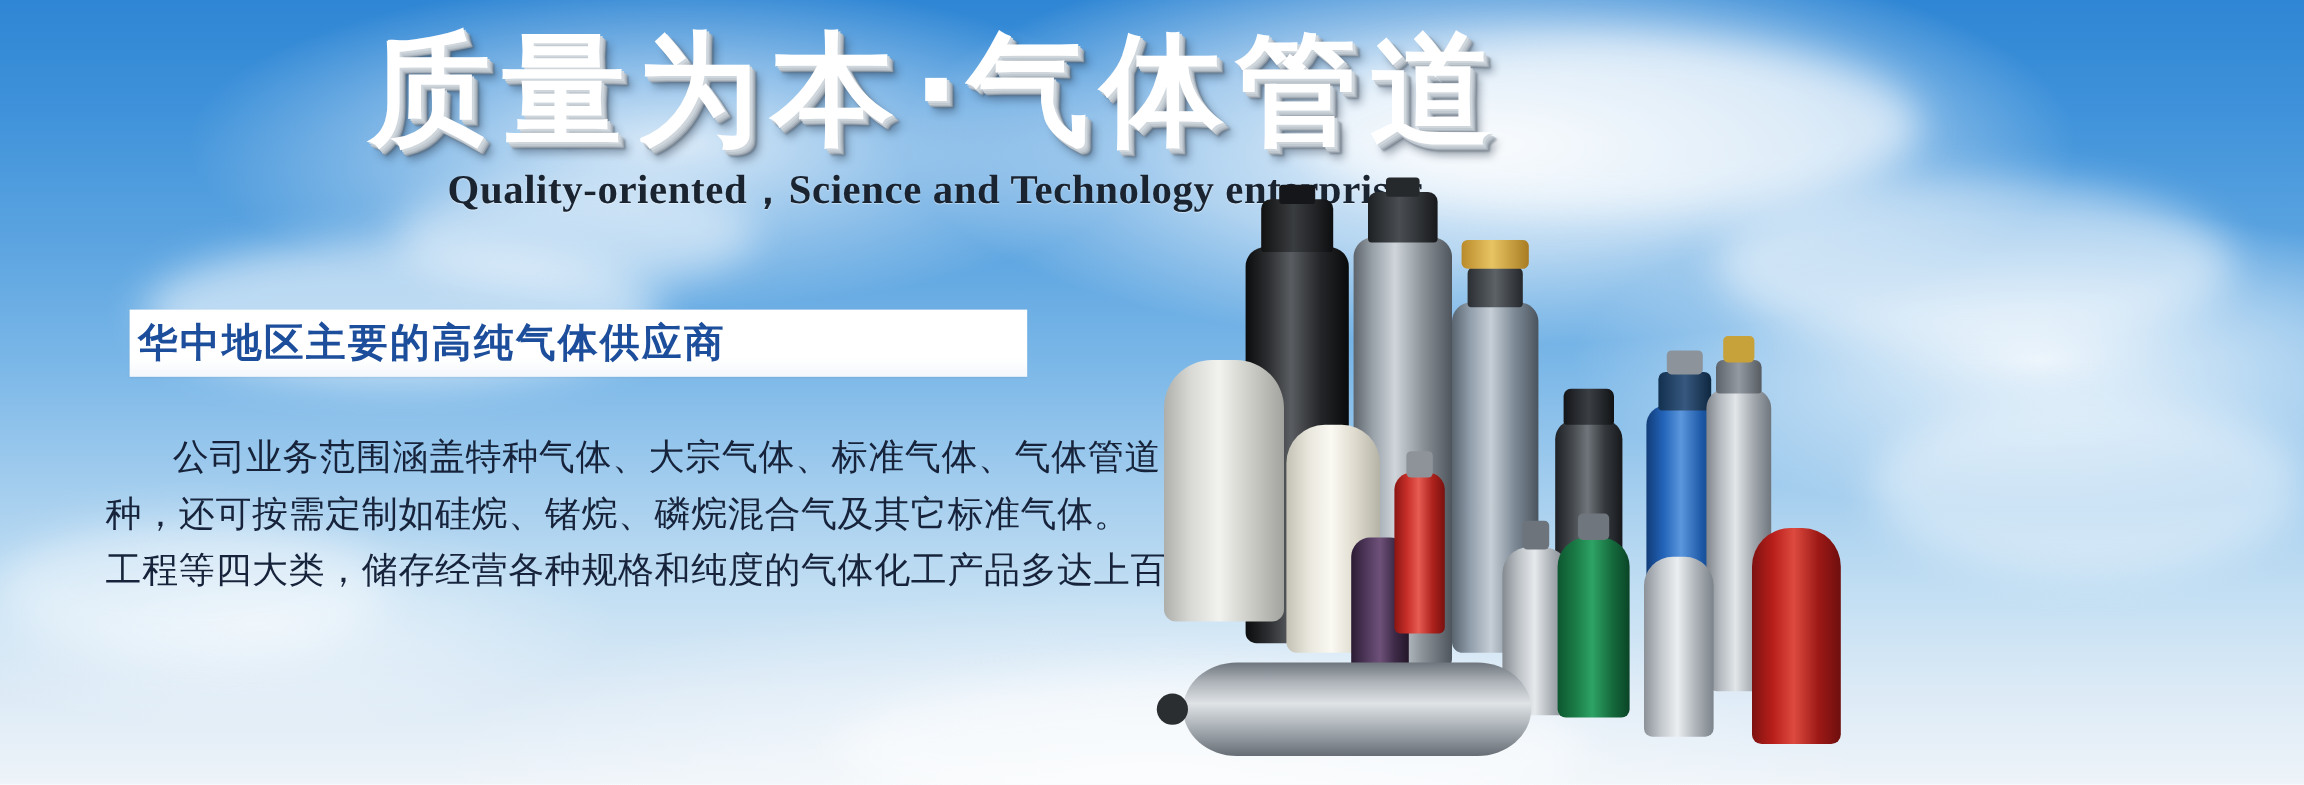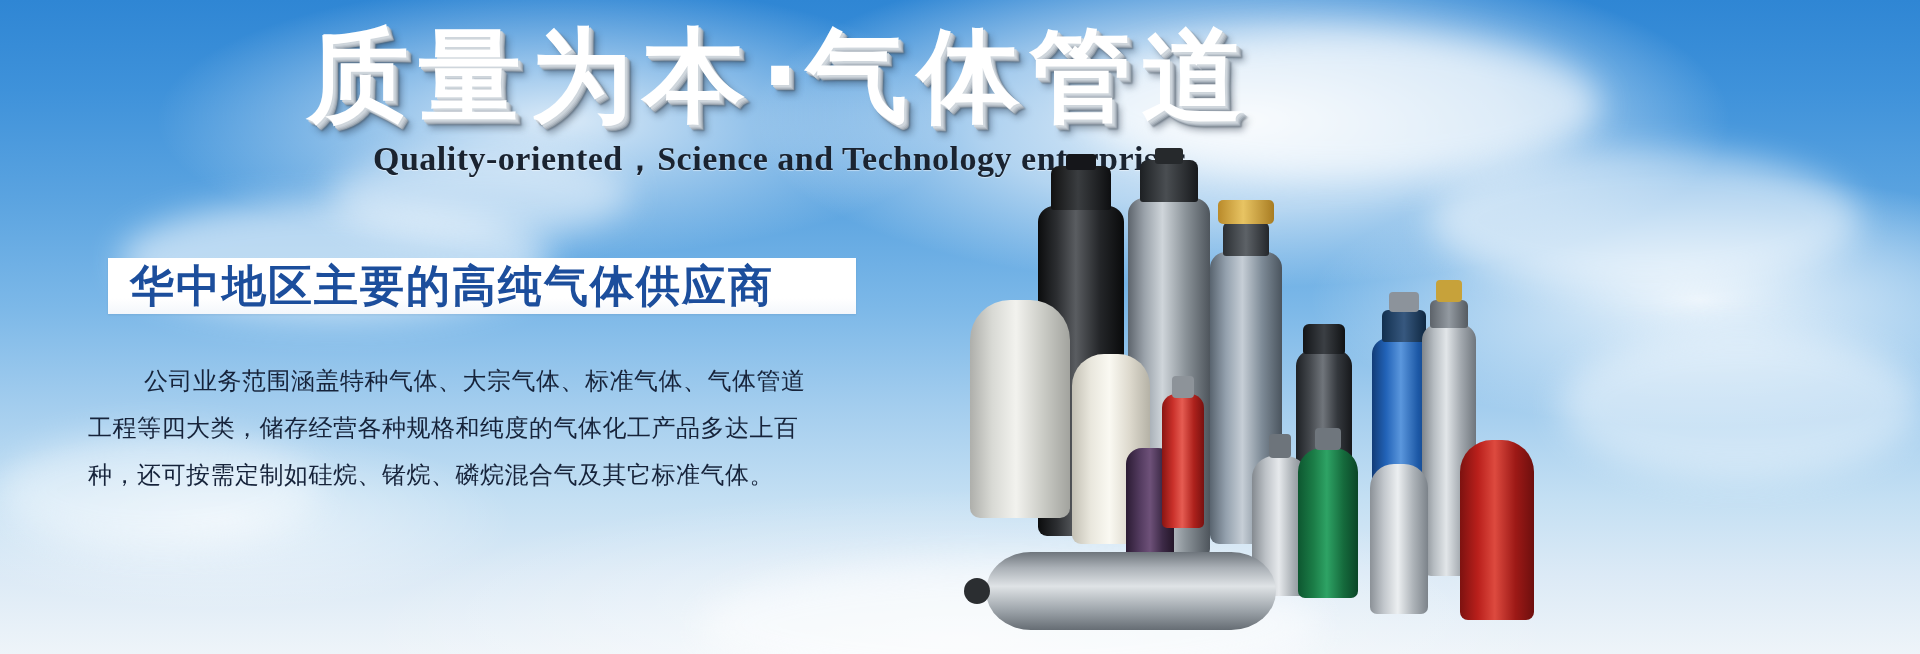--- a/index.html
+++ b/index.html
@@ -49,29 +49,29 @@
 
   
   #tagline-box{
     position:absolute;left:108px;top:258px;width:748px;height:56px;
     background:linear-gradient(180deg,#ffffff 0%,#ffffff 72%,#f3f7fb 100%);
     display:flex;align-items:center;
     box-shadow:0 1px 2px rgba(20,50,90,.10);
   }
   #tagline{
     font-family:"DejaVu Sans","Liberation Sans",sans-serif;
-    font-weight:bold;font-size:44px;line-height:44px;letter-spacing:2px;
-    color:#1c4e9c;padding-left:22px;white-space:nowrap;
+    font-weight:bold;font-size:33px;line-height:44px;letter-spacing:2px;
+    color:#1c4e9c;padding-left:7px;white-space:nowrap;
   }
 
   
   #paragraph{
     position:absolute;left:88px;top:358px;width:780px;
     font-family:"Liberation Serif","DejaVu Serif",serif;
-    font-size:24px;line-height:47px;letter-spacing:.5px;
+    font-size:30px;line-height:47px;letter-spacing:.5px;
     color:#16233a;
   }
   #paragraph .ln{white-space:nowrap;}
   #paragraph .ln.indent{text-indent:56px;}
 
   
   #cylinders{position:absolute;left:960px;top:0;width:960px;height:654px;}
   .cyl{position:absolute;bottom:0;border-radius:14px 14px 10px 10px;}
   .cyl .body{position:absolute;left:0;right:0;bottom:0;top:0;border-radius:16px 16px 9px 9px;}
   .cap{position:absolute;left:50%;transform:translateX(-50%);border-radius:5px 5px 2px 2px;}
@@ -98,22 +98,22 @@
   </div>
 
   <div id="subhead">Quality-oriented，Science and Technology enterprises</div>
 
   <div id="tagline-box">
     <div id="tagline">华中地区主要的高纯气体供应商</div>
   </div>
 
   <div id="paragraph">
     <div class="ln indent">公司业务范围涵盖特种气体、大宗气体、标准气体、气体管道</div>
+    <div class="ln">种，还可按需定制如硅烷、锗烷、磷烷混合气及其它标准气体。</div>
     <div class="ln">工程等四大类，储存经营各种规格和纯度的气体化工产品多达上百</div>
-    <div class="ln">种，还可按需定制如硅烷、锗烷、磷烷混合气及其它标准气体。</div>
   </div>
 
   <div id="cylinders">
 
     <div class="cyl" style="left:78px;bottom:118px;width:86px;height:330px;">
       <div class="body" style="background:linear-gradient(90deg,#0b0c0d 0%,#2c2e31 22%,#5a5d61 44%,#242629 72%,#090a0b 100%);"></div>
       <div class="cap" style="top:-40px;width:60px;height:44px;background:linear-gradient(90deg,#111 0%,#3a3d40 45%,#0d0e10 100%);border-radius:8px 8px 3px 3px;"></div>
       <div class="neck" style="top:-52px;width:30px;height:16px;background:#15161a;"></div>
     </div>
 

